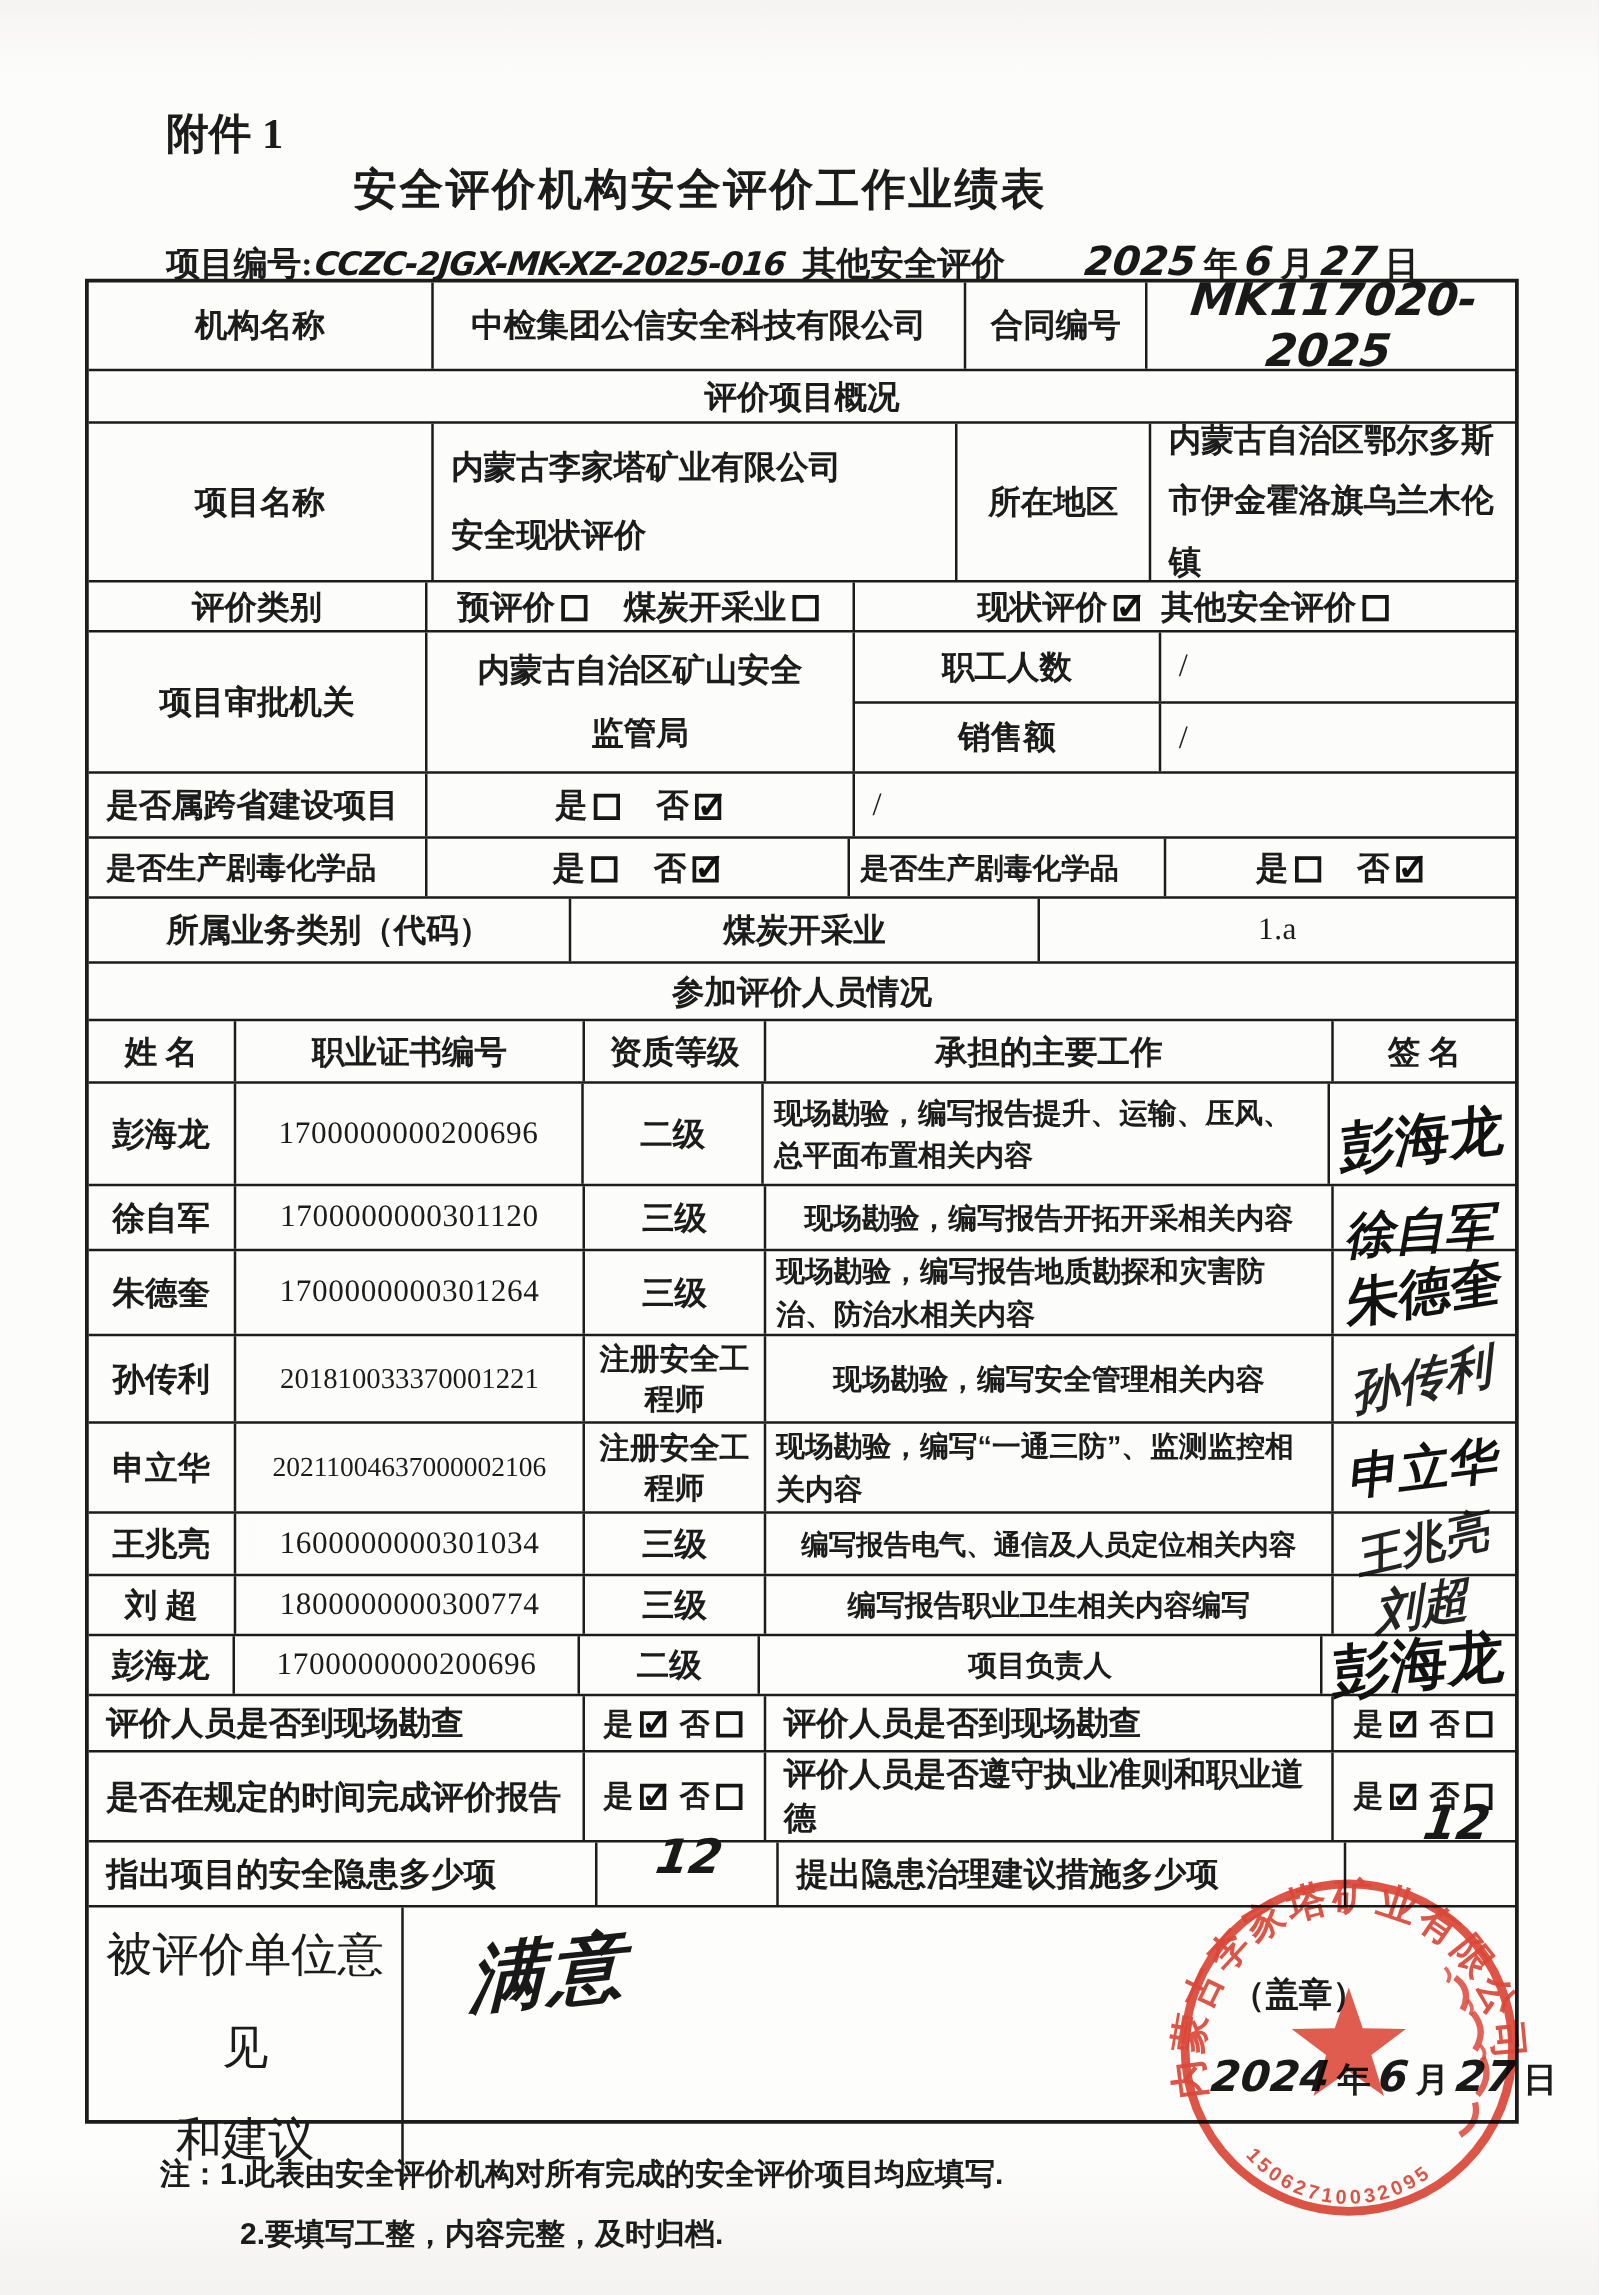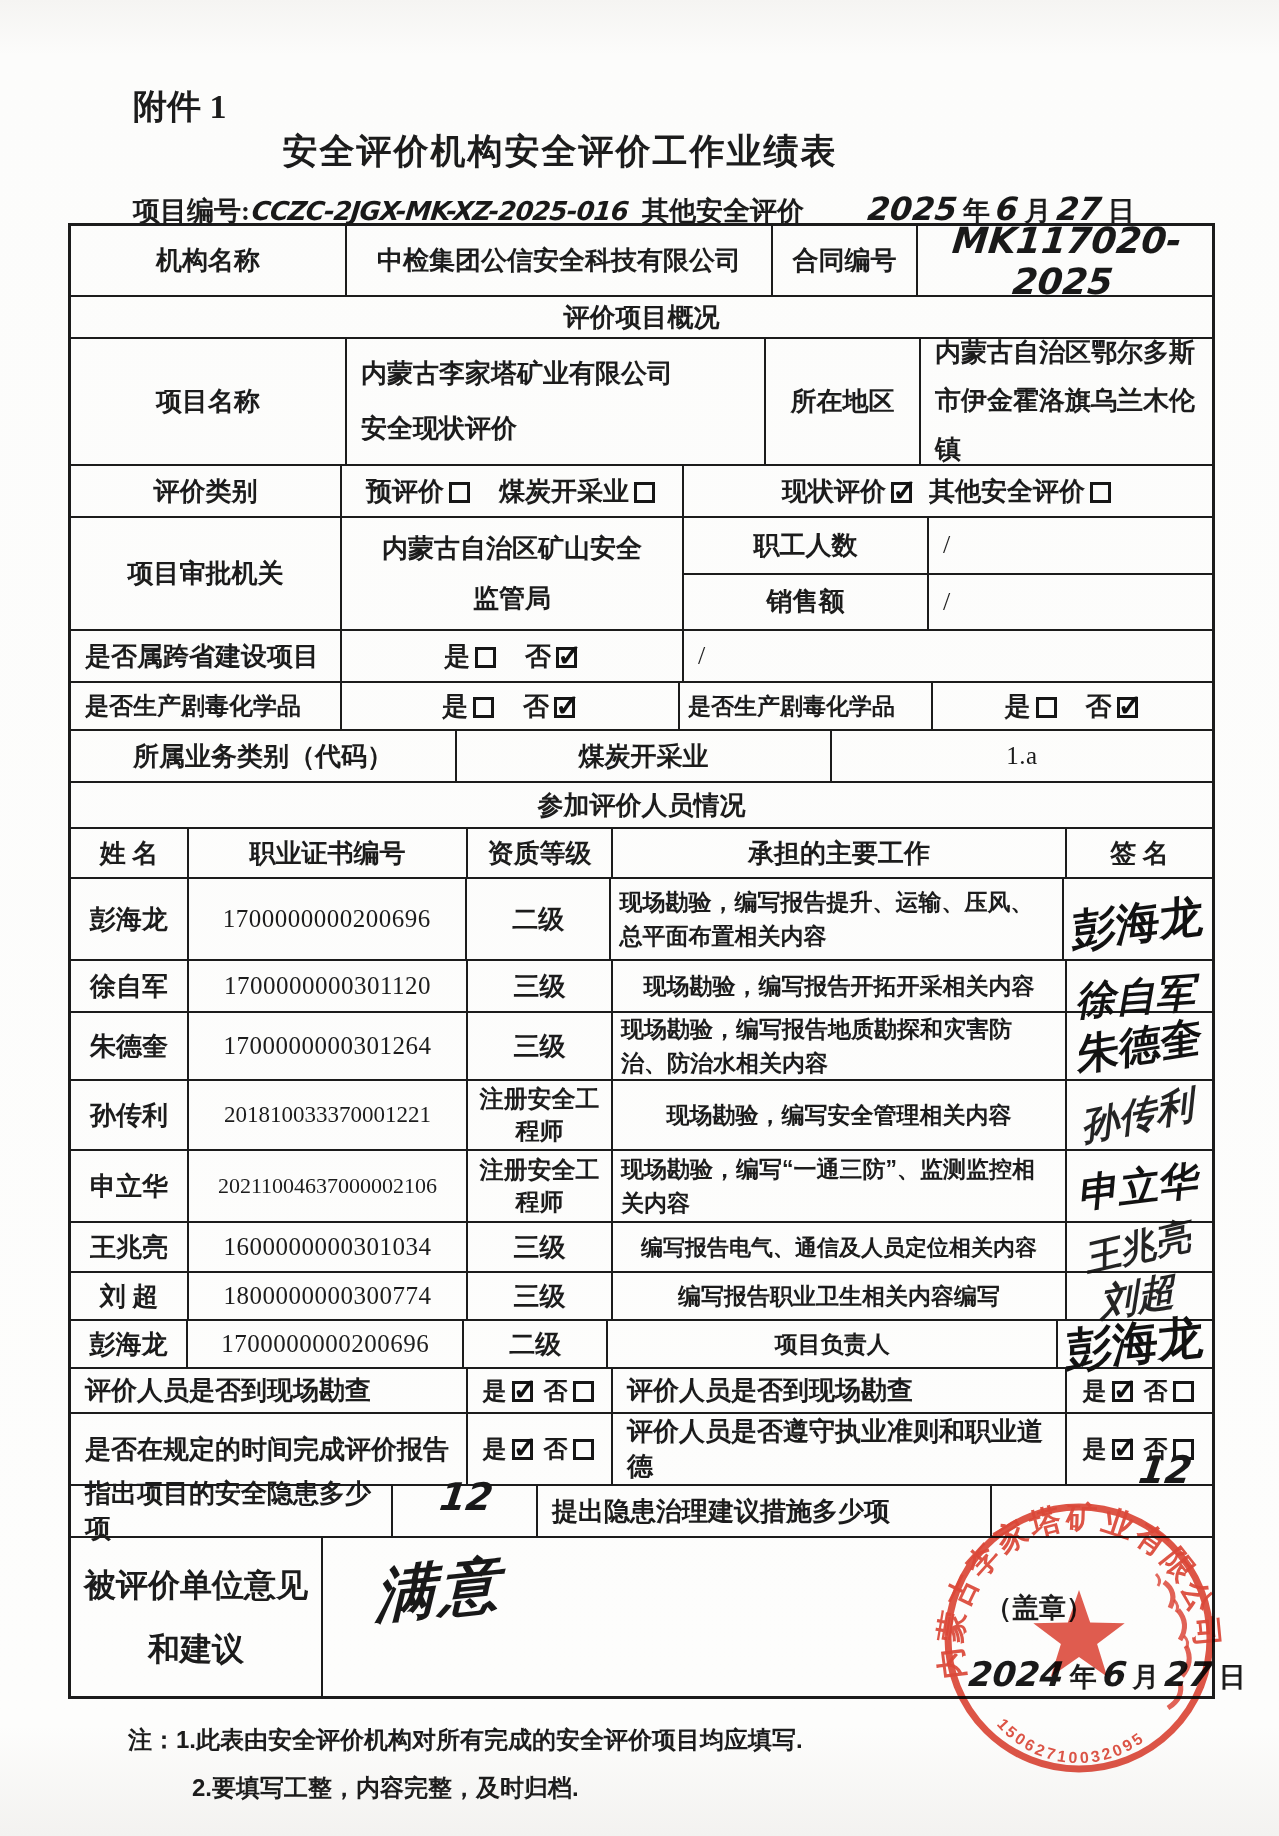--- a/index.html
+++ b/index.html
@@ -50,21 +50,21 @@
   .sig3{font-size:42px;transform:rotate(-9deg) skewX(-10deg);}
   .sig4{font-size:38px;transform:rotate(-12deg) skewX(-18deg);opacity:.92;}
   .sig5{font-size:40px;transform:rotate(-7deg) skewX(-12deg);}
   .sig6{font-size:36px;transform:rotate(-13deg) skewX(-14deg);opacity:.92;}
   .sig7{font-size:38px;transform:rotate(-11deg) skewX(-20deg);opacity:.92;}
   .sig8{font-size:46px;transform:rotate(-6deg) skewX(-6deg);}
 
   .hw12{font-size:38px;transform:skewX(-8deg) translateY(-14px);font-weight:700;}
   .hw12.r{position:absolute;right:22px;top:-24px;}
 
-  .op-label{font-size:32px;font-weight:700;line-height:2;white-space:pre-line;}
+  .op-label{font-size:37px;font-weight:400;line-height:2;white-space:pre-line;}
   .op-content{position:relative;}
   .hw-manyi{position:absolute;left:52px;top:12px;font-size:60px;font-weight:700;
             transform:rotate(-6deg) skewX(-6deg);letter-spacing:4px;}
   .seal-label{position:absolute;left:662px;top:52px;font-size:27px;font-weight:700;}
   .op-date{position:absolute;left:640px;top:116px;display:flex;align-items:baseline;
            font-size:27px;font-weight:700;}
   .op-date .hw-date{font-size:34px;}
 
   .stamp{left:928px;top:1490px;width:302px;height:296px;opacity:.9;mix-blend-mode:multiply;}
   .notes{left:128px;top:1728px;font-size:24px;font-weight:600;line-height:1.0;font-family:"Liberation Sans",sans-serif;}
@@ -106,21 +106,21 @@
     </div>
 
     <div class="t-row" style="height:127px">
       <div class="c lab" style="width:276px">项目名称</div>
       <div class="c lab left pre" style="width:419px;line-height:2.1">内蒙古李家塔矿业有限公司
 安全现状评价</div>
       <div class="c lab" style="width:155px">所在地区</div>
       <div class="c end lab left" style="line-height:1.85">内蒙古自治区鄂尔多斯市伊金霍洛旗乌兰木伦镇</div>
     </div>
 
-    <div class="t-row" style="height:52px">
+    <div class="t-row" style="height:40px">
       <div class="c lab" style="width:271px">评价类别</div>
       <div class="c" style="width:342px">
         <span class="opt"><span>预评价</span><span class="cb"></span></span>
         <span class="opt"><span>煤炭开采业</span><span class="cb"></span></span>
       </div>
       <div class="c end">
         <span class="opt"><span>现状评价</span><span class="cb ck"></span></span>
         <span class="opt" style="margin-left:14px"><span>其他安全评价</span><span class="cb"></span></span>
       </div>
     </div>
@@ -274,21 +274,21 @@
         <span class="opt" style="font-size:24px;margin-left:8px"><span>否</span><span class="cb"></span></span>
       </div>
       <div class="c lab left" style="width:454px">评价人员是否遵守执业准则和职业道德</div>
       <div class="c end" style="padding:2px 2px">
         <span class="opt" style="font-size:24px"><span>是</span><span class="cb ck"></span></span>
         <span class="opt" style="font-size:24px;margin-left:8px"><span>否</span><span class="cb"></span></span>
       </div>
     </div>
 
     <div class="t-row" style="height:52px">
-      <div class="c lab left" style="width:322px">指出项目的安全隐患多少项</div>
+      <div class="c lab left" style="width:407px">指出项目的安全隐患多少项</div>
       <div class="c" style="width:145px;overflow:visible">
           <span class="hw hw12">12</span>
         </div>
       <div class="c lab left" style="width:454px">提出隐患治理建议措施多少项</div>
       <div class="c end" style="overflow:visible">
           <span class="hw hw12 r">12</span>
         </div>
     </div>
 
     <div class="t-row last">

